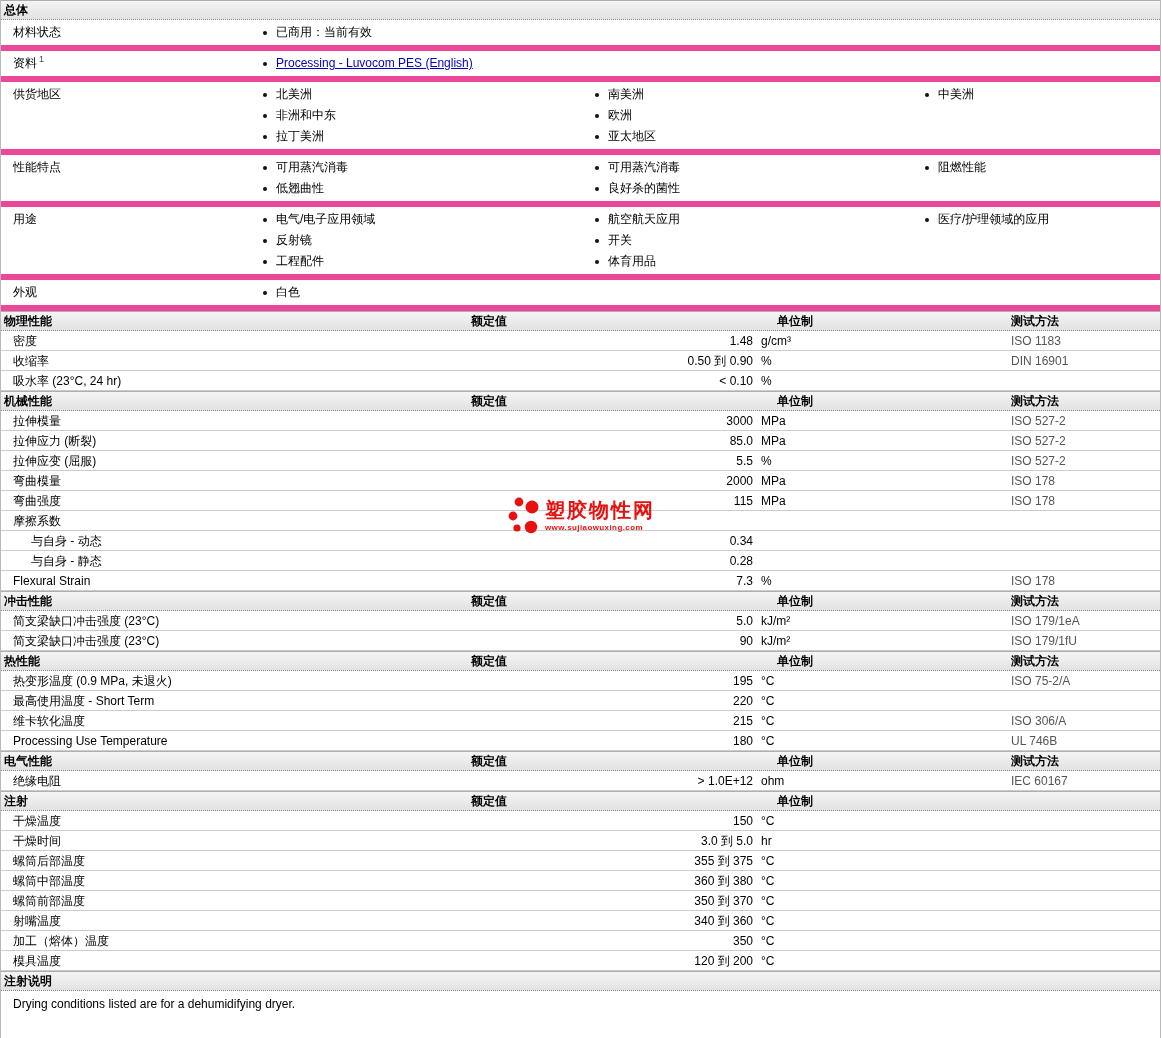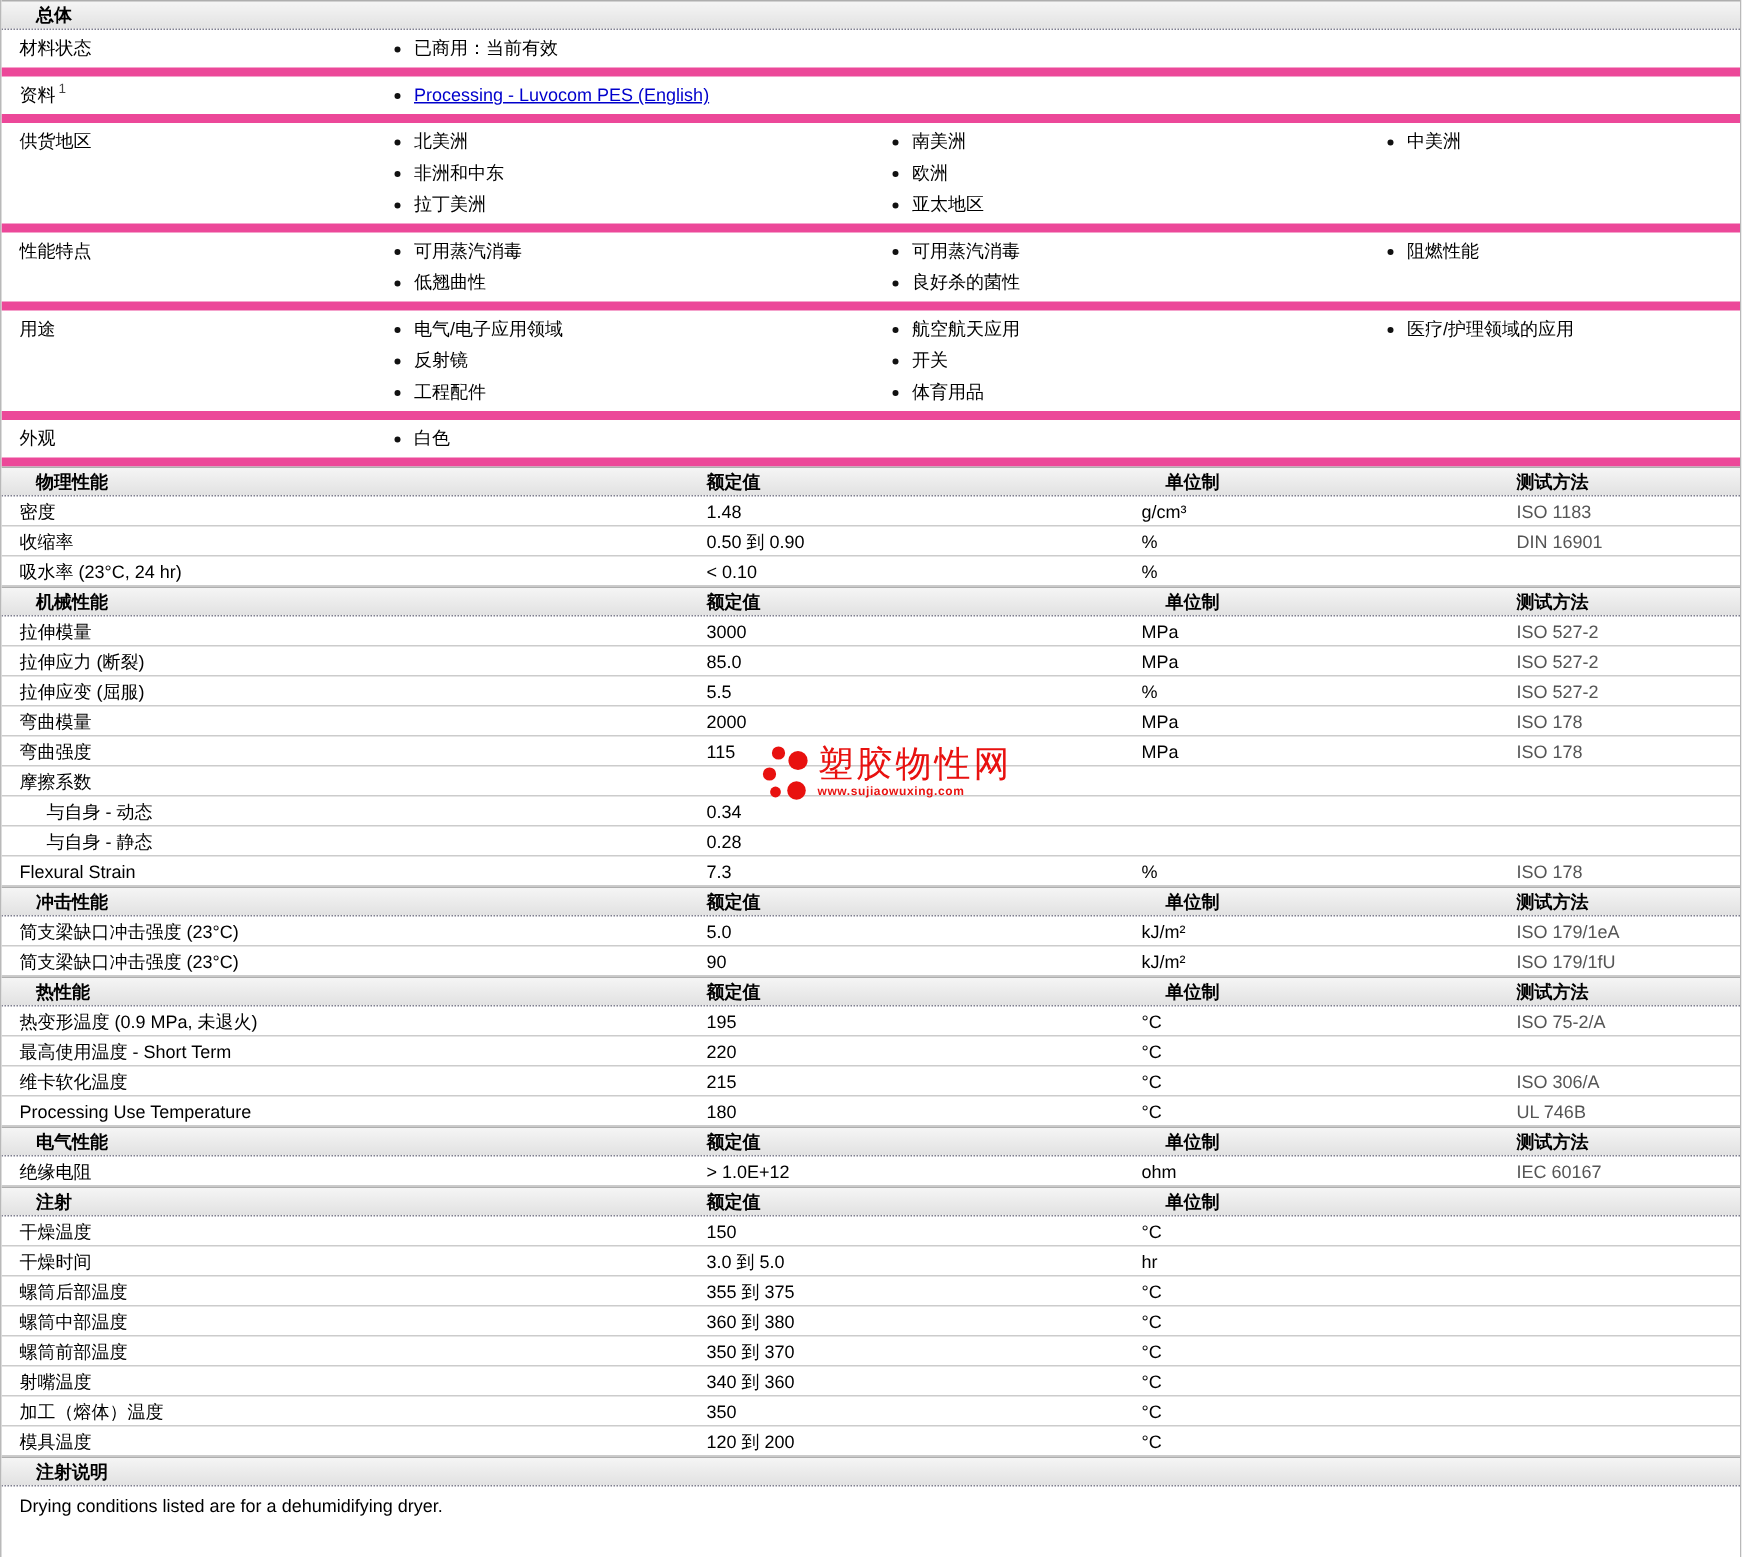--- a/index.html
+++ b/index.html
@@ -4,49 +4,49 @@
 <style>
   *{box-sizing:border-box;margin:0;padding:0}
   html,body{background:#fff}
   body{font-family:"Liberation Sans","DejaVu Sans",sans-serif}
   .sheet{position:relative;width:1161px;min-height:1038px;margin:0;font-size:12px;color:#000;
          border-left:1px solid #b9b9b9;border-right:1px solid #b9b9b9;overflow:hidden;background:#fff}
   
   .hrow{display:grid;grid-template-columns:470px 282px 248px 1fr;height:20px;line-height:18px;
         background:linear-gradient(#f5f5f5,#e2e2e2);border-top:1px solid #aeaeae;
         border-bottom:1px dotted #7f7f8f;font-weight:bold}
-  .hrow .hl{padding-left:23px;white-space:nowrap}
+  .hrow .hl{padding-left:3px;white-space:nowrap}
   .hrow .hv{text-align:left;white-space:nowrap}
   .hrow .hu{padding-left:24px;white-space:nowrap}
   .hrow .hm{padding-left:10px;white-space:nowrap}
   
   .vrow{display:grid;grid-template-columns:470px 282px 248px 1fr;height:20px;line-height:21px;
         border-bottom:1px solid #cccccc}
   .vrow .vl{padding-left:12px;white-space:nowrap}
   .vrow .vl.ind{padding-left:30px}
-  .vrow .vv{white-space:nowrap}
+  .vrow .vv{text-align:right;white-space:nowrap}
   .vrow .vu{padding-left:8px;white-space:nowrap}
   .vrow .vm{padding-left:10px;white-space:nowrap;color:#555555}
   
   .brow{display:grid;grid-template-columns:258px 332px 330px 1fr;border-bottom:6px solid #ec4899;
         padding:2px 0}
   .brow .bl{padding-left:12px;line-height:21px;white-space:nowrap}
   .bitem{display:flex;align-items:center;line-height:21px;white-space:nowrap}
   .bdot{width:4px;height:4px;border-radius:50%;background:#111;display:inline-block;
         margin:0 9px 0 4px;flex:none}
   sup{font-size:9px;color:#444;vertical-align:super;line-height:0;margin-left:2px}
   a.dlink{color:#0000cc;text-decoration:underline;cursor:pointer}
   
   .nrow{padding:6px 0 5px 12px;line-height:15px}
   
   .wm{position:absolute;left:504px;top:494px;width:170px;height:46px;pointer-events:none;
       display:flex;align-items:flex-start;z-index:5}
   .wm-dots{flex:none;width:38px;height:44px}
   .wm-textcol{display:flex;flex-direction:column;margin-left:2px}
-  .wm-title{font-size:24px;font-weight:normal;letter-spacing:2px;line-height:26px;margin-top:3px}
+  .wm-title{font-size:20px;font-weight:bold;letter-spacing:2px;line-height:26px;margin-top:3px}
   .wm-url{font-size:8px;font-weight:bold;letter-spacing:0.4px;line-height:10px}
 </style>
 </head>
 <body>
 
 <div class="sheet">
   <div class="wm">
     <svg class="wm-dots" viewBox="0 0 38 44" xmlns="http://www.w3.org/2000/svg">
       <circle cx="14" cy="8" r="4.4" fill="#e8110f"></circle>
       <circle cx="27" cy="13" r="6.4" fill="#e8110f"></circle>

